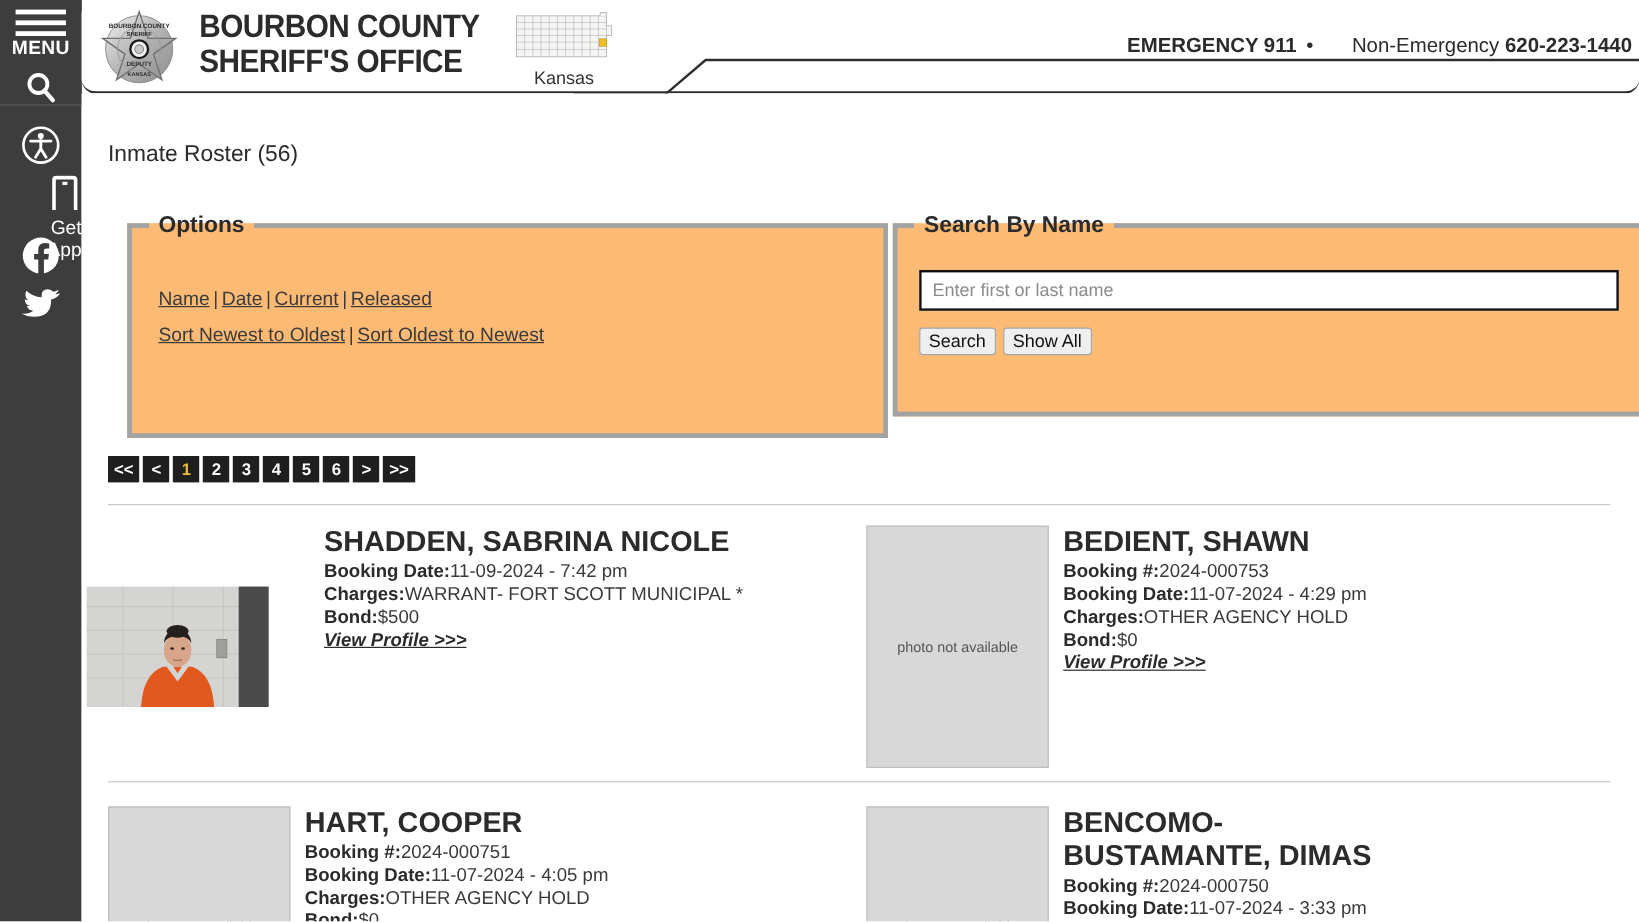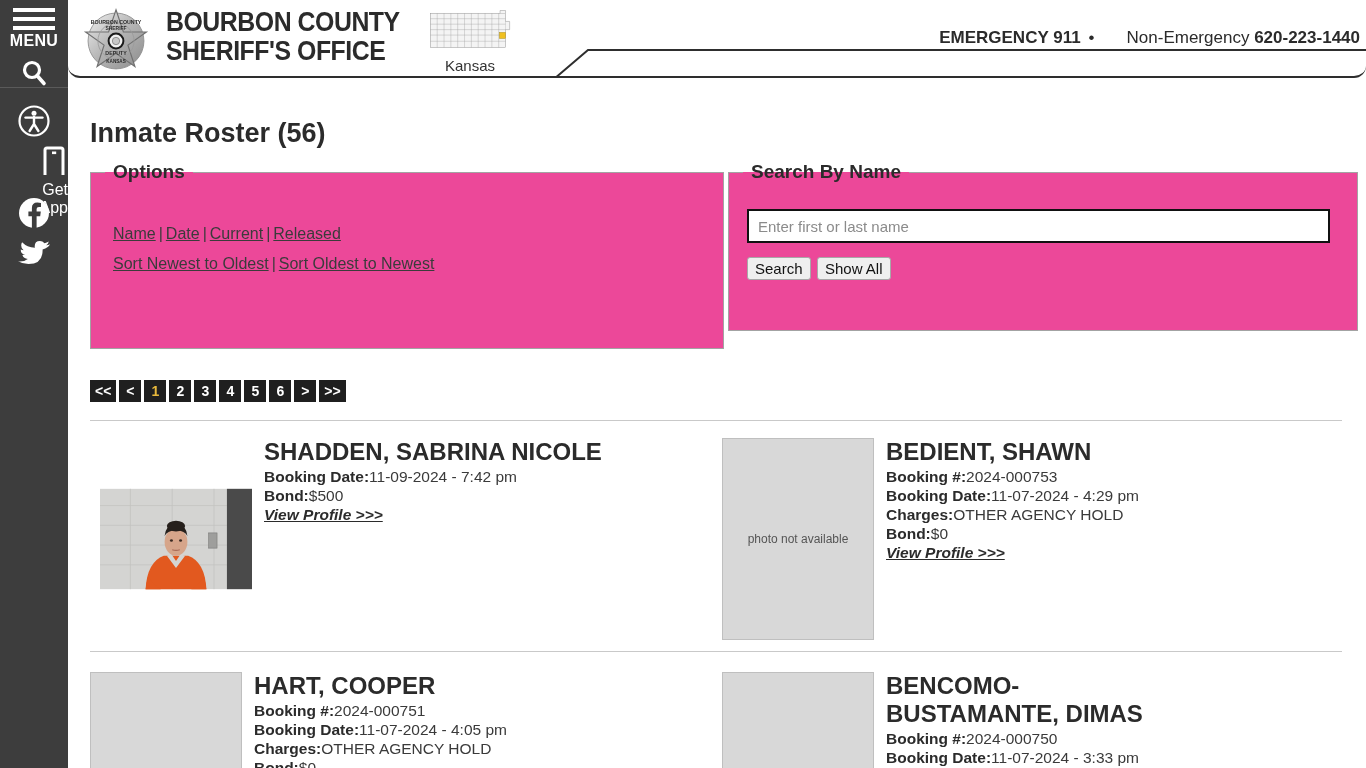--- a/index.html
+++ b/index.html
@@ -87,28 +87,28 @@
 
   
   .main {
     position: absolute; left: 68px; top: 78px;
     width: 1298px; height: 690px;
     background: #ffffff;
     overflow: hidden;
   }
   .page-title {
     position: absolute; left: 22px; top: 40px;
-    font-size: 27px; font-weight: bold; color: #2b2b2b;
+    font-size: 19px; font-weight: normal; color: #2b2b2b;
   }
 
   fieldset.panel {
     position: absolute;
-    border: 1px solid #a3a3a3;
-    margin: 0; padding: 0;
-    background: #ec4899;
+    border: 4px solid #a3a3a3;
+    margin: 16px; padding: 0;
+    background: #fdba74;
   }
   fieldset.panel > legend {
     font-size: 19px; font-weight: bold; color: #2b2b2b;
     padding: 0 8px; margin-left: 14px;
   }
   .panel-options { left: 22px; top: 83px; width: 634px; height: 188px; }
   .panel-search  { left: 660px; top: 83px; width: 630px; height: 170px; }
   .panel-search > legend { font-size: 16px; margin-left: 10px; padding: 0 6px; }
 
   .opt-links { position: absolute; left: 22px; top: 42px; font-size: 16px; }
@@ -346,21 +346,21 @@
       <div class="pg">4</div>
       <div class="pg">5</div>
       <div class="pg">6</div>
       <div class="pg">&gt;</div>
       <div class="pg">&gt;&gt;</div>
     </div>
 
     <div class="hr hr-1"></div>
     <div class="hr hr-2"></div>
 
-    <div class="inm" style="left:32px; top:360px;">
+    <div class="inm" style="left:4px; top:360px;gap:34px;">
       <div class="photo real">
         <svg class="mugshot" viewBox="0 0 200 132">
           <rect width="200" height="132" fill="#d4d4d2"></rect>
           <g stroke="#c2c2c0" stroke-width="1" fill="none">
             <line x1="0" y1="22" x2="200" y2="22"></line>
               <line x1="0" y1="48" x2="200" y2="48"></line>
             <line x1="0" y1="74" x2="200" y2="74"></line>
               <line x1="0" y1="100" x2="200" y2="100"></line>
             <line x1="40" y1="0" x2="40" y2="132"></line>
               <line x1="95" y1="0" x2="95" y2="132"></line>
@@ -376,20 +376,21 @@
           <ellipse cx="94" cy="68" rx="2" ry="1.6" fill="#3a2a22"></ellipse>
           <ellipse cx="106" cy="68" rx="2" ry="1.6" fill="#3a2a22"></ellipse>
           <path d="M95 80 Q100 82 105 80" stroke="#a96b58" stroke-width="1.4" fill="none"></path>
           <path d="M63 116 Q72 128 80 132 L60 132 Z" fill="#e2591f"></path>
           <path d="M137 116 Q128 128 120 132 L140 132 Z" fill="#e2591f"></path>
         </svg>
       </div>
       <div class="info">
         <div class="inm-name">SHADDEN, SABRINA NICOLE</div>
         <div class="fld"><b>Booking Date:</b><span>11-09-2024 - 7:42 pm</span></div>
+        <div class="fld"><b>Charges:</b><span>WARRANT- FORT SCOTT MUNICIPAL *</span></div>
         <div class="fld"><b>Bond:</b><span>$500</span></div>
         <a class="view-profile">View Profile &gt;&gt;&gt;</a>
       </div>
     </div>
 
     <div class="inm" style="left:654px; top:360px;">
       <div class="photo">
         <span>photo not available</span>
       </div>
       <div class="info">

